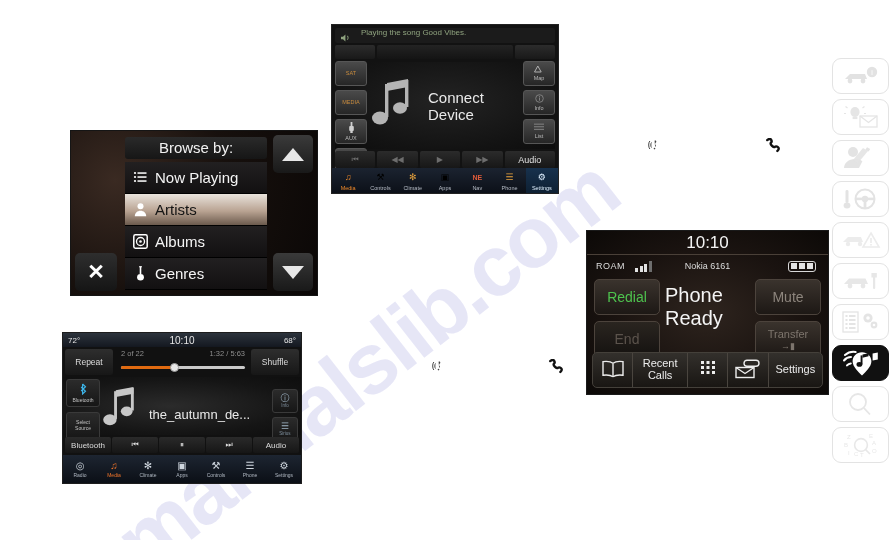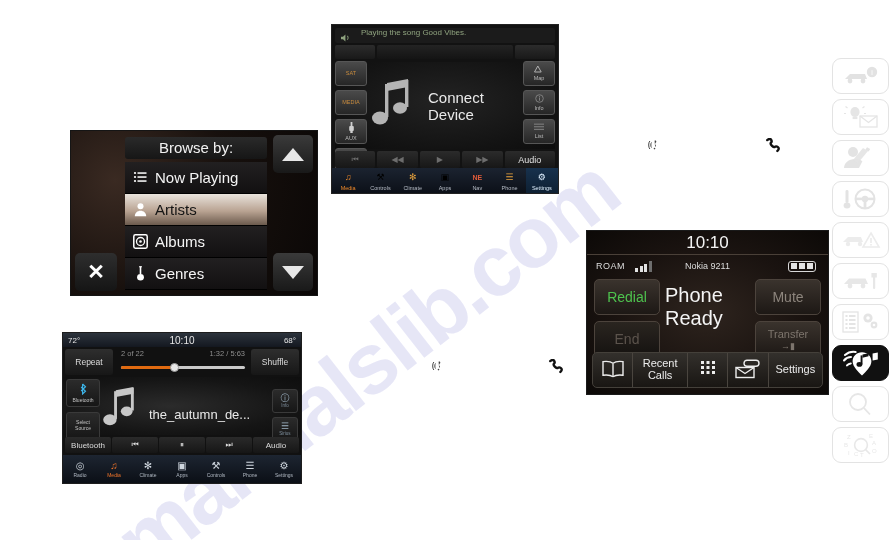--- a/index.html
+++ b/index.html
@@ -646,21 +646,21 @@
     <div class="pp-clock">10:10</div>
 
     <div class="pp-status">
       <span class="roam">ROAM</span>
       <span class="bars">
         <i style="height:4px"></i>
           <i style="height:6px"></i>
           <i style="height:8px"></i>
           <i style="height:11px;background:#6e6e6e"></i>
       </span>
-      <span class="dev">Nokia 9211</span>
+      <span class="dev">Nokia 6161</span>
       <span class="batt">
           <i></i>
           <i></i>
           <i></i>
         </span>
     </div>
 
     <div class="pp-btn" id="pp-redial">
       <span>Redial</span>
     </div>

